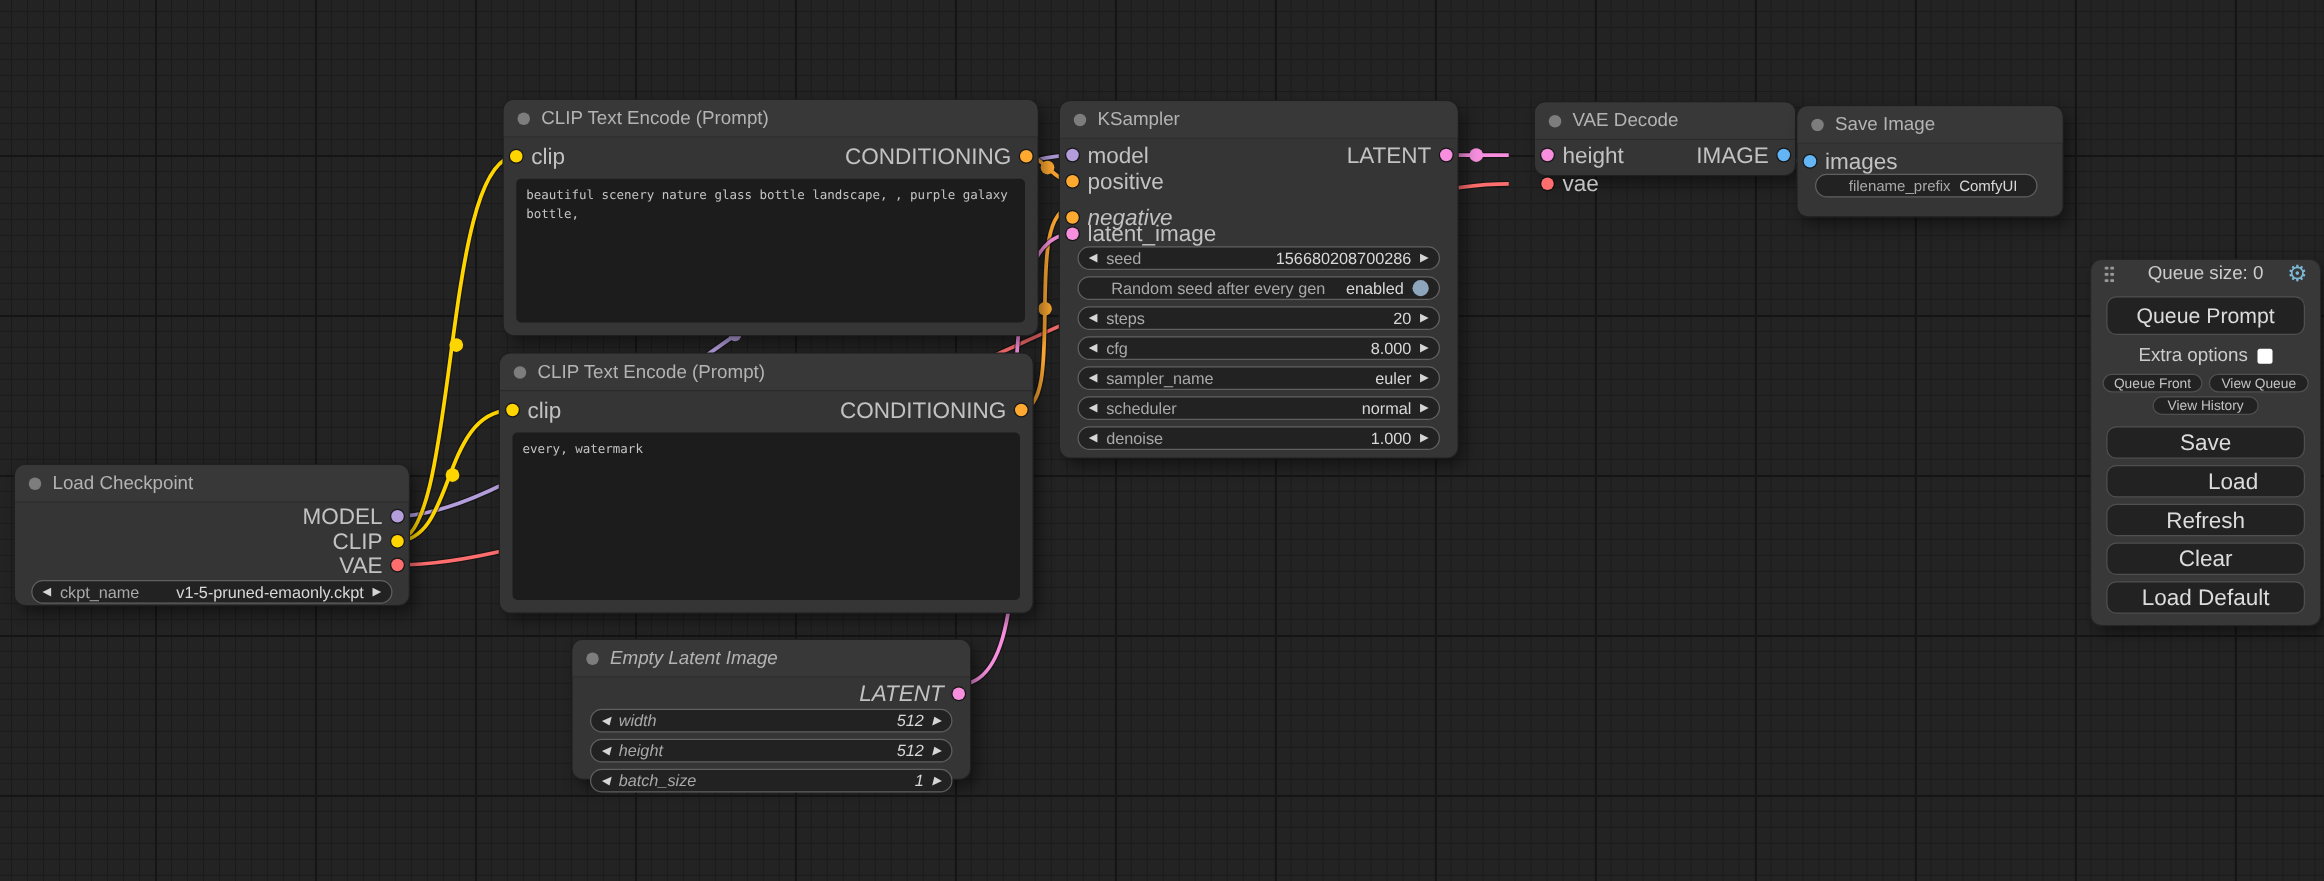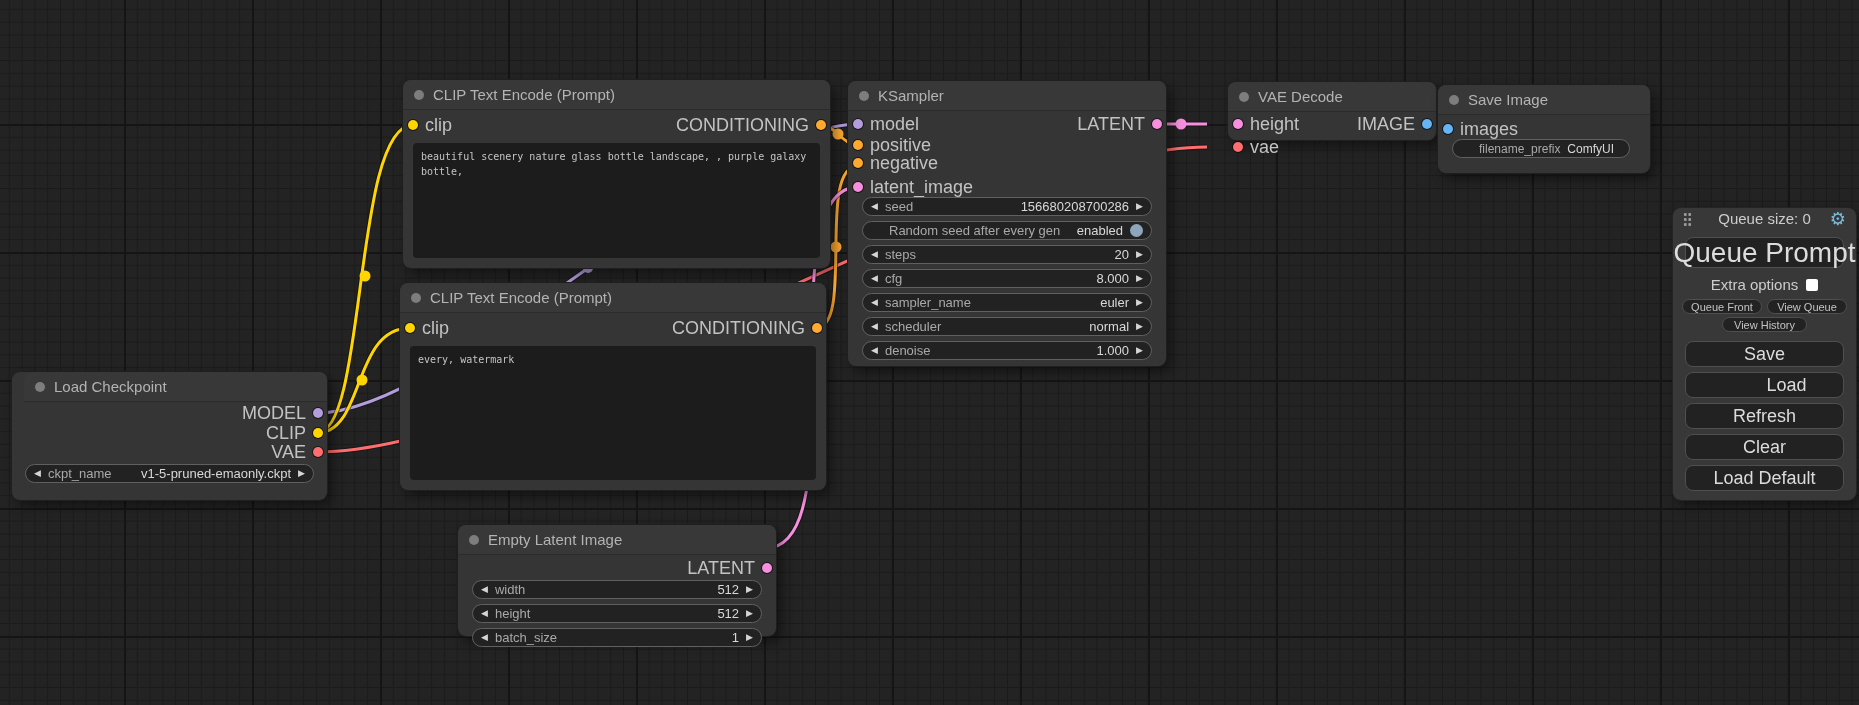--- a/index.html
+++ b/index.html
@@ -76,21 +76,21 @@
     background-image: radial-gradient(circle, #9b9b9b 1.3px, transparent 1.5px);
     background-size: 4.5px 5px;
   }
   .qsize { text-align: center; color: #cccccc; font-size: 15px; line-height: 20px; }
   .gear { position: absolute; right: 10px; top: -1px; color: #7cb8d8; font-size: 18px; }
   .btn {
     position: absolute; background: #222222; border: 1px solid #4f4f4f;
     border-radius: 8px; color: #dcdcdc; display: flex;
     align-items: center; justify-content: center; white-space: nowrap;
   }
-  .btn-queue-prompt { left: 12px; top: 29px; width: 159px; height: 31px; font-size: 28px; }
+  .btn-queue-prompt { left: 12px; top: 29px; width: 159px; height: 31px; font-size: 17px; }
   .extra-row { position: absolute; left: 0; right: 0; top: 68px; display: flex; align-items: center; justify-content: center; gap: 8px; }
   .extra-label { color: #cccccc; font-size: 15px; }
   .checkbox { width: 12px; height: 12px; background: #ffffff; border-radius: 2px; }
   .btn-sm { height: 15px; font-size: 11px; color: #c3c3c3; border-radius: 8px; }
   .btn-queue-front { left: 9px; top: 91px; width: 80px; }
   .btn-view-queue { left: 94px; top: 91px; width: 80px; }
   .btn-view-history { left: 49px; top: 109px; width: 85px; }
   .btn-big { left: 12px; width: 159px; height: 26px; font-size: 18px; }
 </style>
 </head>
@@ -130,21 +130,21 @@
     <circle cx="365" cy="276" r="5.5" fill="#FFD500"></circle>
     <circle cx="362" cy="380" r="5.5" fill="#FFD500"></circle>
     <circle cx="588" cy="268" r="5" fill="#B39DDB"></circle>
     <circle cx="838" cy="134" r="5.5" fill="#FFA931"></circle>
     <circle cx="836" cy="247" r="5.5" fill="#FFA931"></circle>
     <circle cx="816" cy="368" r="5.5" fill="#F78FDE"></circle>
     <circle cx="1181" cy="124" r="5.5" fill="#F78FDE"></circle>
     <circle cx="1421" cy="127" r="7" fill="#64B5F6"></circle>
   </svg>
 
-  <div class="node" style="left:12px; top:372px; width:315px; height:128px;padding-left:12px;">
+  <div class="node" style="left:12px; top:372px; width:315px; height:112px;">
     <div class="ntitle">
       <span class="ndot"></span>
       <span class="ntitle-text">Load Checkpoint</span>
     </div>
     <div class="prow out" style="top:33px;">
       <span class="plabel">MODEL</span>
       <span class="pdot" style="background: rgb(179, 157, 219);"></span>
     </div>
     <div class="prow out" style="top:53px;">
       <span class="plabel">CLIP</span>
@@ -187,21 +187,21 @@
       <span class="pdot" style="background: rgb(255, 213, 0);"></span>
       <span class="plabel">clip</span>
     </div>
     <div class="prow out" style="top:37px;">
       <span class="plabel">CONDITIONING</span>
       <span class="pdot" style="background: rgb(255, 169, 49);"></span>
     </div>
     <div class="prompt-box" style="top:63px;">every, watermark</div>
   </div>
 
-  <div class="node" style="left:458px; top:525px; width:318px; height:111px;">
+  <div class="node" style="left:458px; top:512px; width:318px; height:111px;font-style:italic;">
     <div class="ntitle">
       <span class="ndot"></span>
       <span class="ntitle-text">Empty Latent Image</span>
     </div>
     <div class="prow out" style="top:35px;">
       <span class="plabel">LATENT</span>
       <span class="pdot" style="background: rgb(247, 143, 222);"></span>
     </div>
     <div class="widget" style="left:14px; width:290px; top:55px;">
       <span class="warrow">◀</span>
@@ -229,21 +229,21 @@
       <span class="ntitle-text">KSampler</span>
     </div>
     <div class="prow in" style="top:35px;">
       <span class="pdot" style="background: rgb(179, 157, 219);"></span>
       <span class="plabel">model</span>
     </div>
     <div class="prow in" style="top:56px;justify-content:flex-end;">
       <span class="pdot" style="background: rgb(255, 169, 49);"></span>
       <span class="plabel">positive</span>
     </div>
-    <div class="prow in" style="top:74px;">
+    <div class="prow in" style="top:85px;font-style:italic;">
       <span class="pdot" style="background: rgb(255, 169, 49);"></span>
       <span class="plabel">negative</span>
     </div>
     <div class="prow in" style="top:98px;">
       <span class="pdot" style="background: rgb(247, 143, 222);"></span>
       <span class="plabel">latent_image</span>
     </div>
     <div class="prow out" style="top:35px;">
       <span class="plabel">LATENT</span>
       <span class="pdot" style="background: rgb(247, 143, 222);"></span>

